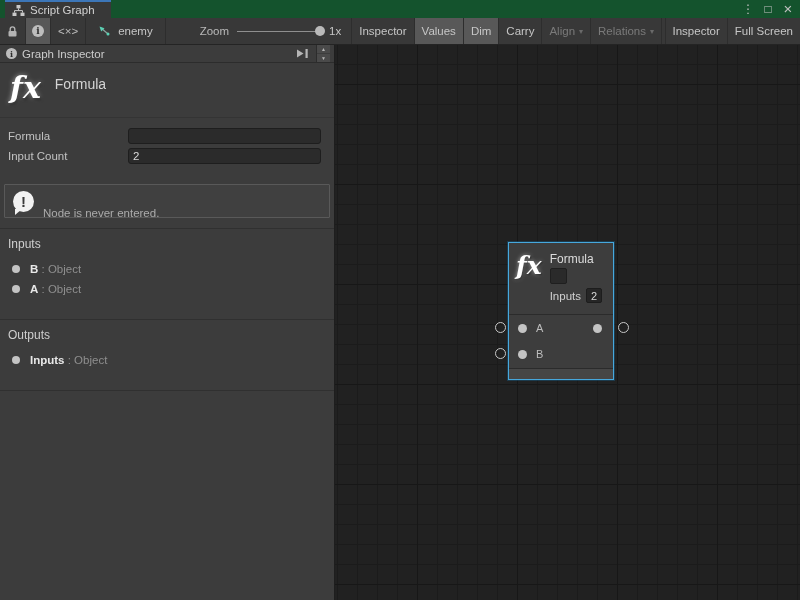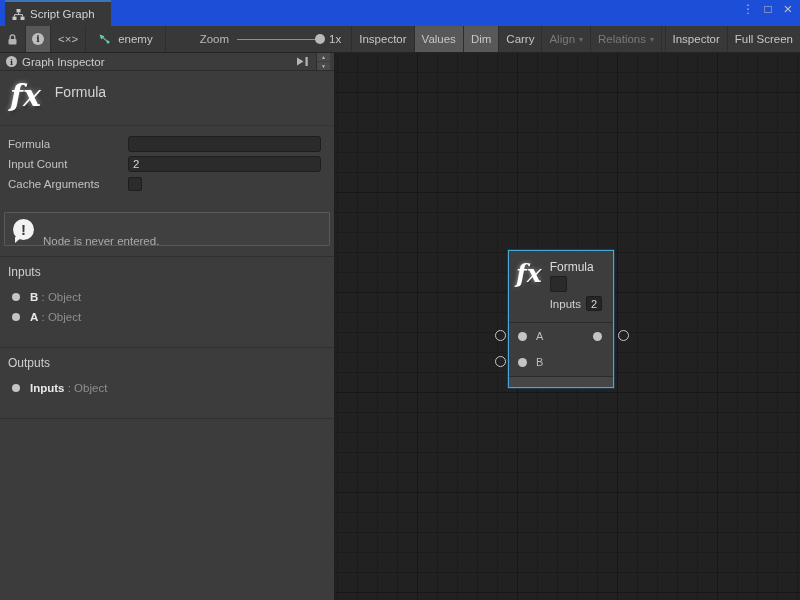--- a/index.html
+++ b/index.html
@@ -1,21 +1,21 @@
 <!DOCTYPE html>
 <html><head>
 <meta charset="utf-8">
 <style>
   * { margin:0; padding:0; box-sizing:border-box; }
   html,body { width:800px; height:600px; overflow:hidden; background:#262626;
     font-family:"Liberation Sans", sans-serif; -webkit-font-smoothing:antialiased; }
   #window { position:relative; width:800px; height:600px; background:#262626; }
 
   
-  .titlebar { height:26px; background:#1d4ed8; display:flex; align-items:stretch; position:relative; }
+  .titlebar { height:18px; background:#14532d; display:flex; align-items:stretch; position:relative; }
   .tab { margin-left:5px; width:106px; background:#383838; border-top:2px solid #3c76b8;
     display:flex; align-items:center; gap:5px; padding-left:7px; }
   .tab-label { font-size:11.5px; color:#d2d2d2; white-space:nowrap; }
   .win-controls { position:absolute; right:4px; top:0; height:18px; display:flex; align-items:center; gap:4px; }
   .win-btn { color:#c0c0c0; font-size:12px; width:16px; text-align:center; line-height:18px; cursor:default; }
   .win-btn.close { font-size:15px; }
 
   
   .toolbar { height:27px; background:#383838; border-bottom:1px solid #242424;
     display:flex; align-items:stretch; font-size:11.5px; color:#c6c6c6; }
@@ -218,26 +218,20 @@
           <span class="fctrl">
               <input class="tfield" type="text" value="" style="">
             </span>
         </div>
         <div class="frow">
           <span class="flabel">Input Count</span>
           <span class="fctrl">
               <input class="tfield" type="text" value="2" style="">
             </span>
         </div>
-        <div class="frow">
-          <span class="flabel">Cache Arguments</span>
-          <span class="fctrl">
-              <input class="cbox" type="checkbox" style="">
-            </span>
-        </div>
       </div>
 
       <div class="warnbox">
         <span class="warn-icon">!</span>
         <span class="warn-text">Node is never entered.</span>
       </div>
 
       <div class="section first">
         <div class="sec-title">Inputs</div>
         <div class="port-row">

